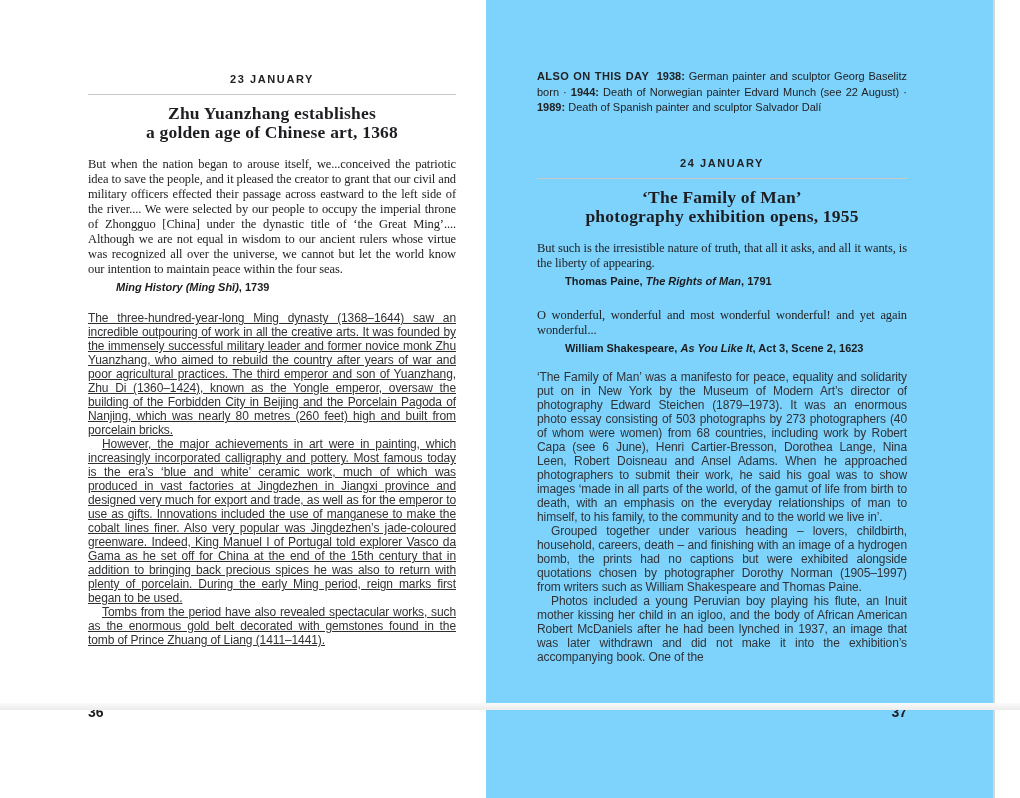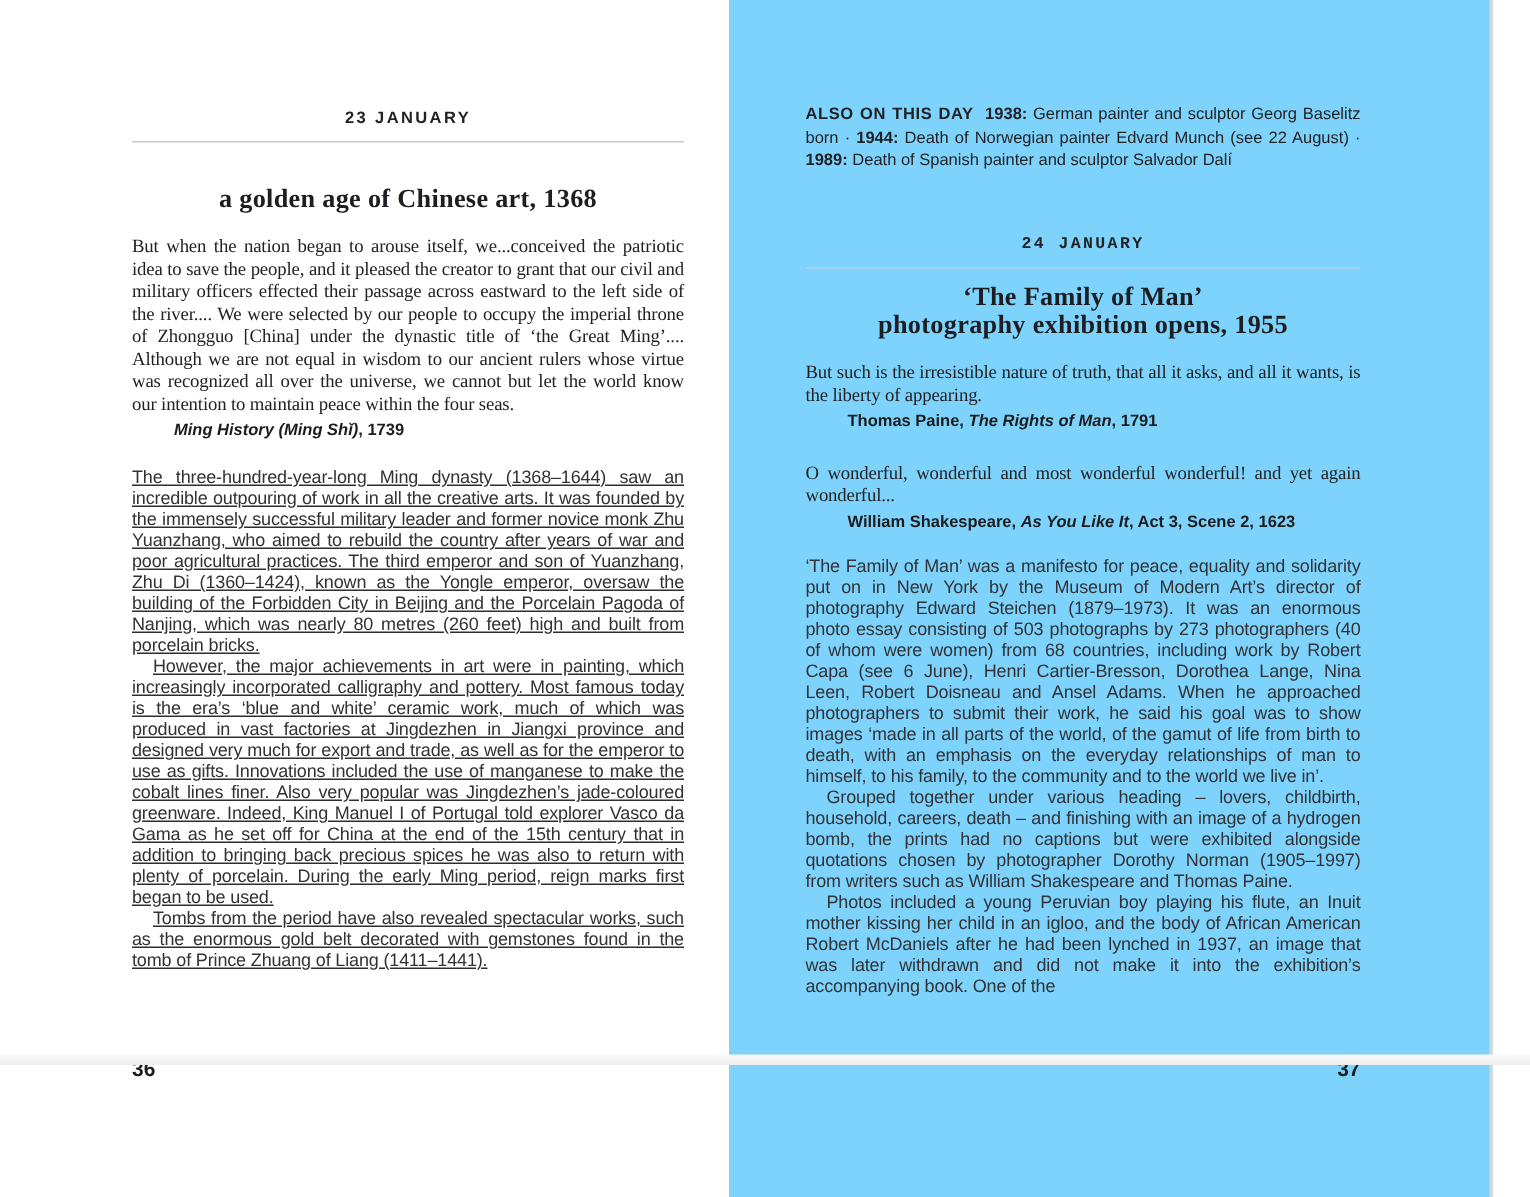--- a/index.html
+++ b/index.html
@@ -66,21 +66,21 @@
   }
   .body-text p.indent, .body-text-r p.indent { text-indent:14px; }
 
   .also {
     margin-top:69px;
     font-size:11px; line-height:15.5px;
     color:#222225; text-align:justify;
   }
   .also .lbl { font-weight:bold; letter-spacing:0.4px; }
   .also .yr  { font-weight:bold; }
-  .kicker-r { margin-top:41px;font-family:Liberation Mono, monospace; }
+  .kicker-r { margin-top:41px; }
 
   .page-number {
     position:absolute; top:704px;
     font-size:14px; font-weight:bold; color:#1d1d20;
   }
   .pn-left  { left:88px; }
   .pn-right { right:88px; }
 </style>
 </head>
 <body>
@@ -88,21 +88,21 @@
 <div class="spread">
 
   <div class="page page-left">
     <div class="col col-left">
 
       <div class="kicker">23 JANUARY</div>
 
       <hr class="rule">
 
       <h1 class="headline">
-        <br>
+        <span>Zhu Yuanzhang establishes</span><br>
         <span>a golden age of Chinese art, 1368</span>
       </h1>
 
       <p class="quote">But when the nation began to arouse itself, we...conceived the patriotic idea to save the people, and it pleased the creator to grant that our civil and military officers effected their passage across eastward to the left side of the river.... We were selected by our people to occupy the imperial throne of Zhongguo [China] under the dynastic title of ‘the Great Ming’.... Although we are not equal in wisdom to our ancient rulers whose virtue was recognized all over the universe, we cannot but let the world know our intention to maintain peace within the four seas.</p>
 
       <p class="attribution">
         <em>Ming History (Ming Shǐ)</em><span>, 1739</span>
       </p>
 
       <div class="body-text">

